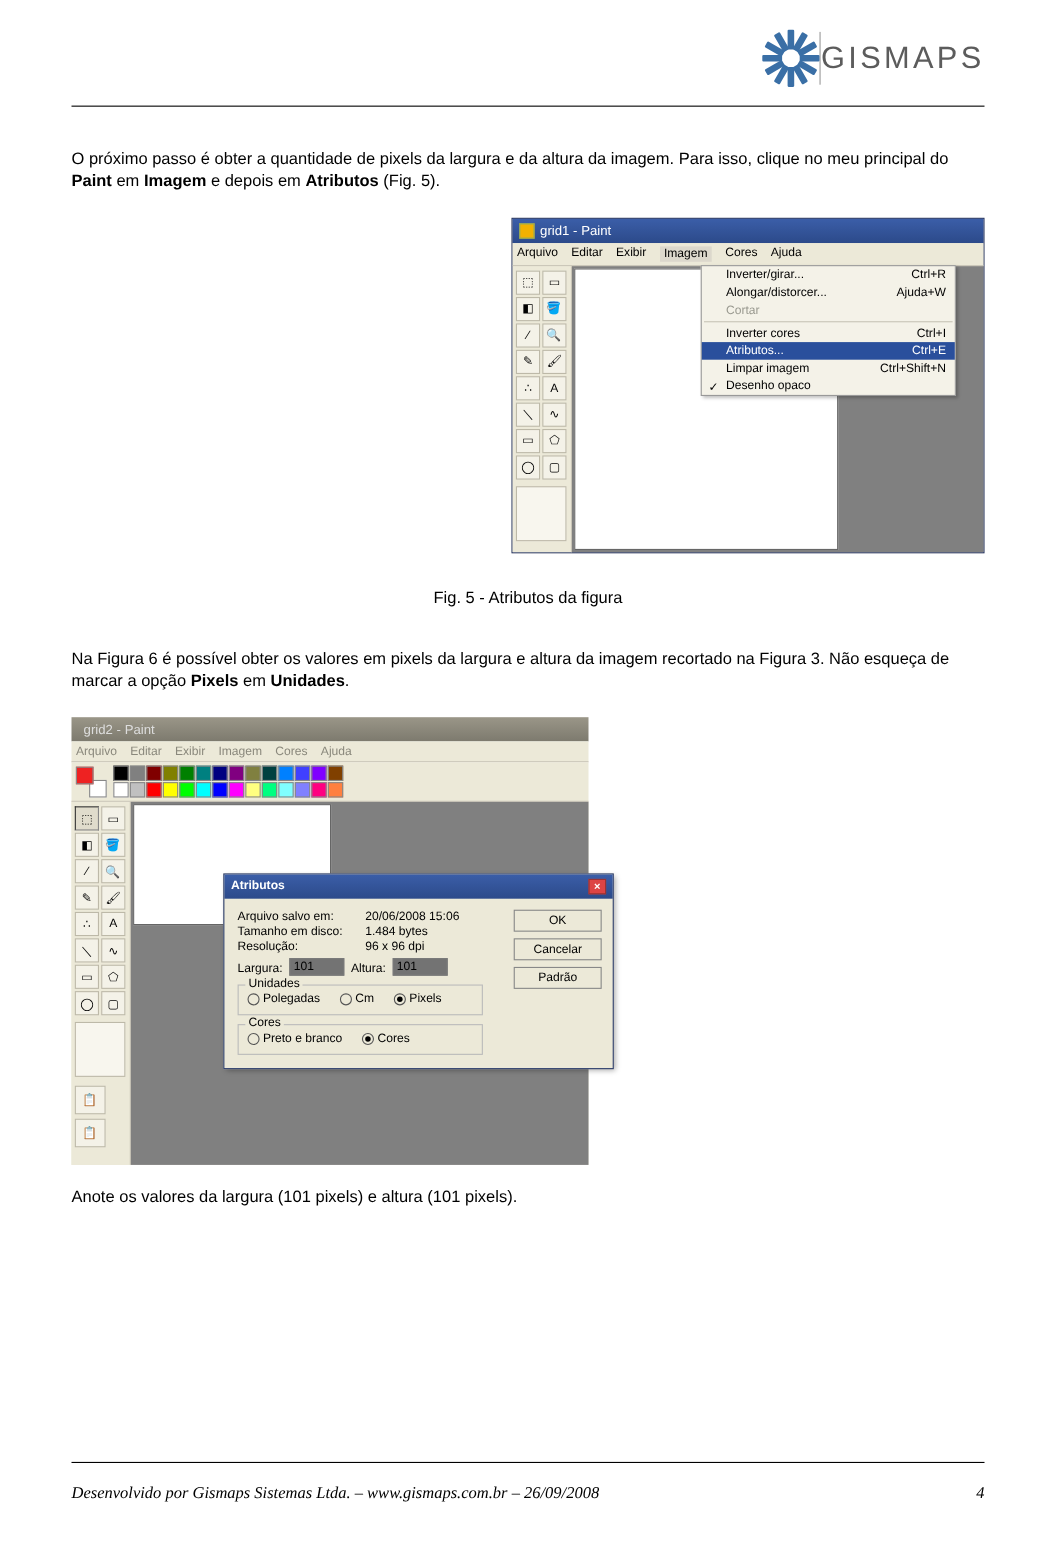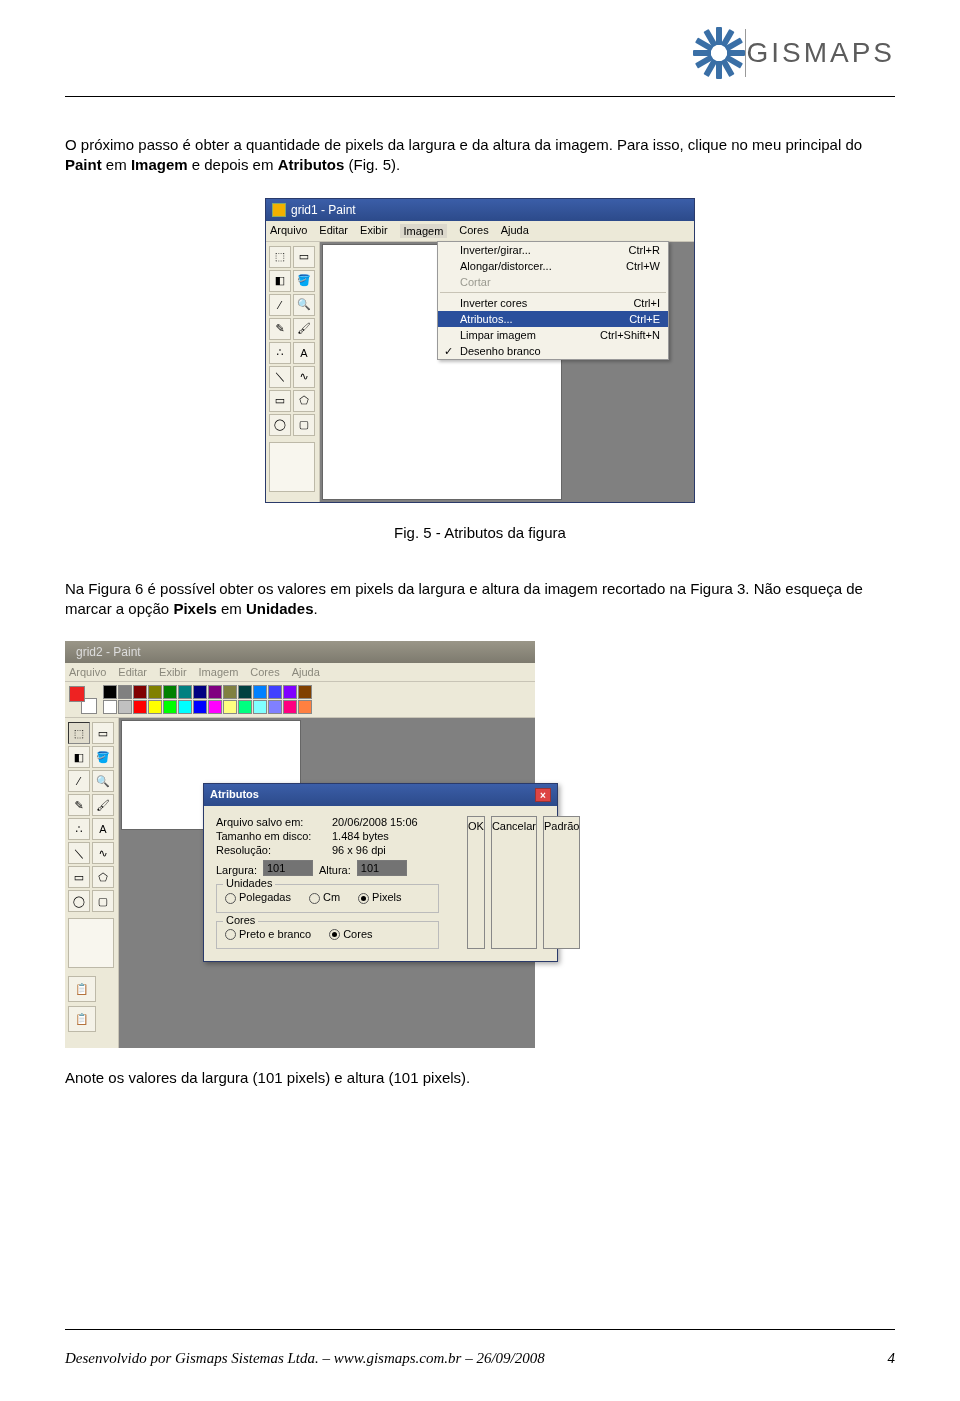--- a/index.html
+++ b/index.html
@@ -47,21 +47,21 @@
   .body-text {
     font-size: 15px;
     margin-top: 38px;
     line-height: 1.35;
     color: #000;
   }
   .body-text b { font-weight: bold; }
   .fig5-wrap {
     margin-top: 22px;
     display: flex;
-    justify-content: center;
+    justify-content: flex-end;
   }
   .paint-win {
     width: 430px;
     background: #dcd8cc;
     border: 1px solid #2a3a6a;
     font-family: Tahoma, Arial, sans-serif;
     font-size: 11px;
     color: #000;
   }
   .titlebar {
@@ -140,21 +140,21 @@
   }
   .dmenu-row.disabled { color:#9a9a90; }
   .dmenu-row.hl { background:#2a4f9c;color:#fff; }
   .dmenu-sep { border-top:1px solid #c8c4b6;margin:2px 2px; }
   .dmenu-check::before {
     content:"✓";position:absolute;margin-left:-16px;
   }
   .caption {
     text-align: center;
     font-size: 15px;
-    margin-top: 21px;
+    margin-top: 32px;
   }
   .fig6-wrap {
     margin-top: 22px;
     display:flex;justify-content:flex-start;
   }
   .paint2 {
     width: 470px;
     font-family: Tahoma, Arial, sans-serif;
     font-size: 11px;
   }
@@ -193,21 +193,21 @@
     box-shadow:2px 2px 5px rgba(0,0,0,.35);
     font-size:11px;
   }
   .dlg-title {
     background:linear-gradient(#3b5ea8,#2c4a8a);color:#fff;
     padding:4px 6px;font-weight:bold;display:flex;justify-content:space-between;
   }
   .dlg-x{width:16px;height:14px;background:#d44;color:#fff;text-align:center;line-height:13px;border:1px solid #933;font-size:10px;}
   .dlg-body{padding:10px 10px 12px 12px;display:flex;gap:28px;}
   .dlg-left{flex:1;}
-  .dlg-right{width:80px;display:flex;gap:6px;}
+  .dlg-right{width:80px;display:flex;flex-direction:column;gap:6px;}
   .dlg-btn{background:#ece9d8;border:1px solid #888;padding:3px 0;text-align:center;}
   .info-row{display:flex;gap:6px;margin-bottom:2px;}
   .info-row .lbl{width:110px;}
   .dim-row{display:flex;gap:6px;align-items:flex-end;margin-top:4px;}
   .txtinput{width:50px;background:#737373;border:1px solid #7a7a7a;padding:1px 3px;}
   .groupbox{border:1px solid #bbb;margin-top:8px;padding:6px 8px 8px 8px;position:relative;}
   .groupbox .gtitle{position:absolute;top:-8px;left:6px;background:#ece9d8;padding:0 3px;}
   .radio-row{display:flex;gap:18px;align-items:center;}
   .radio{width:11px;height:11px;border:1px solid #555;border-radius:50%;display:inline-block;position:relative;margin-right:3px;vertical-align:middle;}
   .radio.on::after{content:"";position:absolute;left:2px;top:2px;width:5px;height:5px;background:#000;border-radius:50%;}
@@ -286,41 +286,41 @@
         </div>
         <div class="canvas-area" data-name="canvas-area">
           <div class="canvas-white" data-name="canvas"></div>
           <div class="dropdown-menu" data-name="imagem-dropdown">
             <div class="dmenu-row" data-name="menu-inverter-girar">
                 <span>Inverter/girar...</span>
                 <span>Ctrl+R</span>
               </div>
             <div class="dmenu-row" data-name="menu-alongar">
                 <span>Alongar/distorcer...</span>
-                <span>Ctrl+W</span>
+                <span>Ajuda+W</span>
               </div>
             <div class="dmenu-row disabled" data-name="menu-cortar">
                 <span>Cortar</span>
                 <span></span>
               </div>
             <div class="dmenu-sep" data-name="menu-separator"></div>
             <div class="dmenu-row" data-name="menu-inverter-cores">
                 <span>Inverter cores</span>
                 <span>Ctrl+I</span>
               </div>
             <div class="dmenu-row hl" data-name="menu-atributos">
                 <span>Atributos...</span>
                 <span>Ctrl+E</span>
               </div>
             <div class="dmenu-row" data-name="menu-limpar">
                 <span>Limpar imagem</span>
                 <span>Ctrl+Shift+N</span>
               </div>
             <div class="dmenu-row dmenu-check" data-name="menu-desenho-opaco">
-                <span>Desenho branco</span>
+                <span>Desenho opaco</span>
                 <span></span>
               </div>
           </div>
         </div>
       </div>
     </div>
   </div>
 
   <p class="caption" data-name="figure-5-caption">Fig. 5 - Atributos da figura</p>
 

